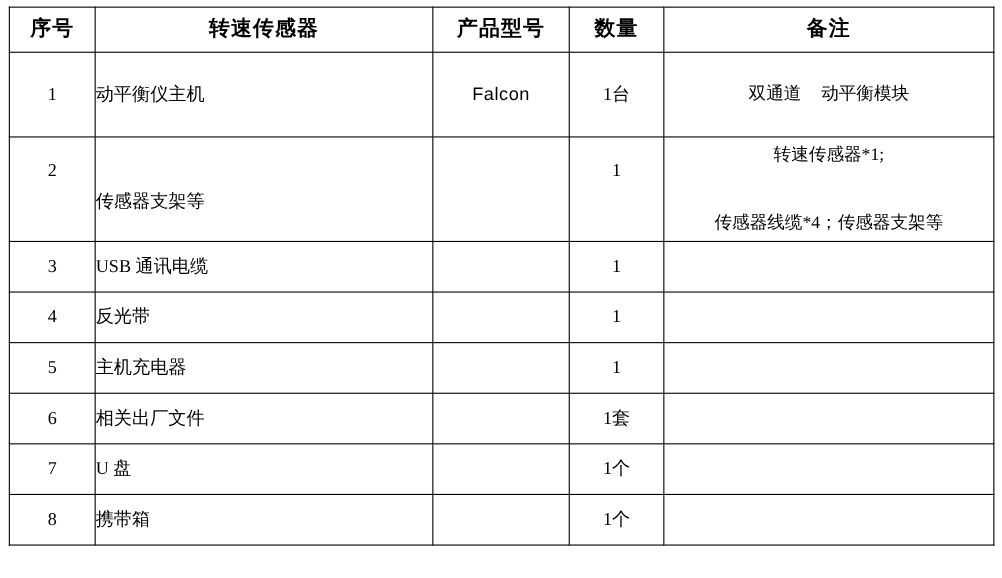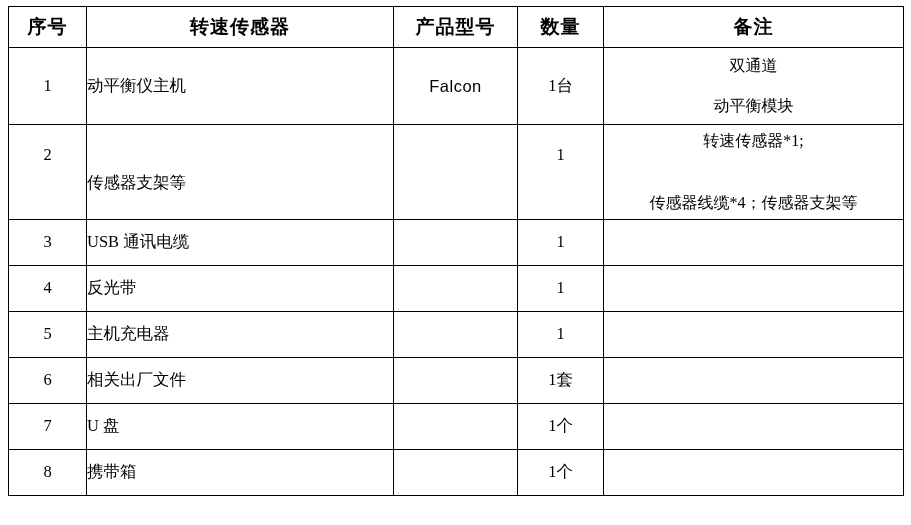--- a/index.html
+++ b/index.html
@@ -54,21 +54,21 @@
   .cell-left {
     text-align: left;
     padding-left: 14px;
   }
   .row-1 td { height: 76px; }
   .row-2 td { height: 94px; }
   .row-small td { height: 45px; }
 
   .stack {
     display: flex;
-    flex-direction: column;
+    flex-direction: row;
     align-items: center;
     justify-content: center;
     gap: 18px;
   }
   .stack-2 {
     display: flex;
     flex-direction: column;
     align-items: center;
     justify-content: space-between;
     gap: 40px;

